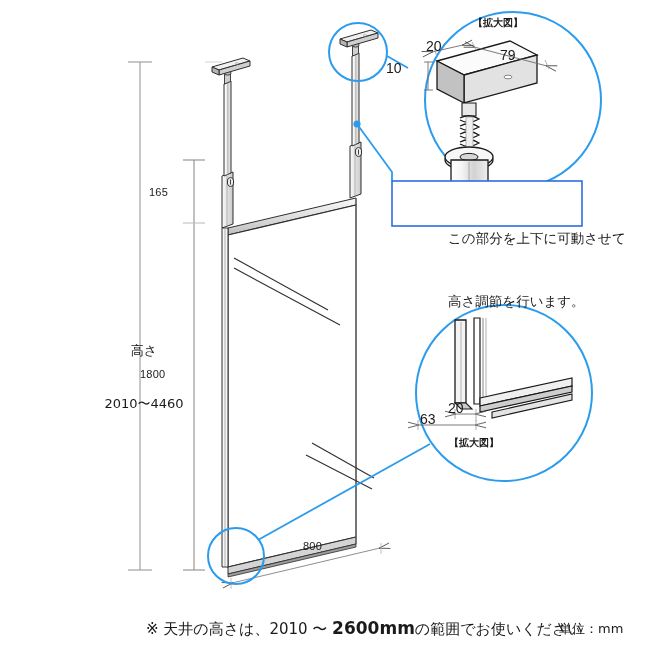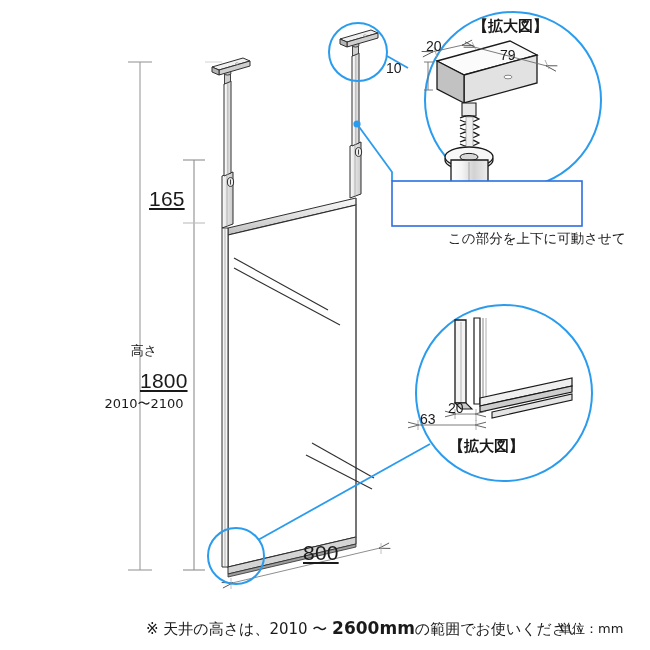--- a/index.html
+++ b/index.html
@@ -27,39 +27,38 @@
     position: absolute;
     left: 0;
     top: 0;
   }
   .txt {
     position: absolute;
     white-space: pre;
     line-height: 1.25;
   }
   .dim-num {
-    font-size: 21px;
+    font-size: 11px;
     letter-spacing: 0.2px;
     color: #1a1a1a;
-    text-decoration: underline;
   }
   .dim-num-sm {
     font-size: 14px;
     color: #1a1a1a;
   }
   .jp {
     font-family: "DejaVu Sans", "Liberation Sans", sans-serif;
   }
   .height-label {
     font-size: 13px;
     text-align: center;
     line-height: 1.35;
   }
   .detail-title {
-    font-size: 15px;
+    font-size: 10px;
     font-weight: 700;
   }
   .callout-text {
     font-size: 13.5px;
     line-height: 1.55;
     margin-left: 48px;
   }
   .footer-note {
     font-size: 15px;
     text-align: center;
@@ -265,39 +264,40 @@
 
       <line x1="418" y1="425" x2="476" y2="425" stroke="#6d6d6d" stroke-width="0.9" marker-start="url(#arrOpenL)" marker-end="url(#arrOpenR)"></line>
       <line x1="418" y1="420" x2="418" y2="430" stroke="#9a9a9a" stroke-width="0.8"></line>
       <line x1="476" y1="420" x2="476" y2="430" stroke="#9a9a9a" stroke-width="0.8"></line>
     </g>
 
   </svg>
 
   <div class="txt height-label jp" style="left:92px; top:307px; width:104px;">
     <div>高さ</div>
-    <div>2010〜2100</div>
+    <div>2010〜4460</div>
   </div>
 
   <div class="txt dim-num" style="left:149px; top:186px;">165</div>
 
   <div class="txt dim-num" style="left:140px; top:368px;">1800</div>
 
   <div class="txt dim-num" style="left:303px; top:540px;">800</div>
 
   <div class="txt detail-title jp" style="left:473px; top:17px;">【拡大図】</div>
 
   <div class="txt dim-num-sm" style="left:426px; top:38px;">20</div>
 
   <div class="txt dim-num-sm" style="left:386px; top:60px;">10</div>
 
   <div class="txt dim-num-sm" style="left:500px; top:47px;text-align:right;">79</div>
 
   <div class="txt callout-text jp" style="left:400px; top:186px; width:178px;">
     <div>この部分を上下に可動させて</div>
+    <div>高さ調節を行います。</div>
   </div>
 
   <div class="txt dim-num-sm" style="left:448px; top:400px;">20</div>
 
   <div class="txt dim-num-sm" style="left:420px; top:411px;">63</div>
 
   <div class="txt detail-title jp" style="left:449px; top:437px;">【拡大図】</div>
 
   <div class="txt footer-note jp" style="left:146px; top:618px;"><span>※ 天井の高さは、2010 〜 </span><b>2600mm</b><span>の範囲でお使いください</span></div>
 

